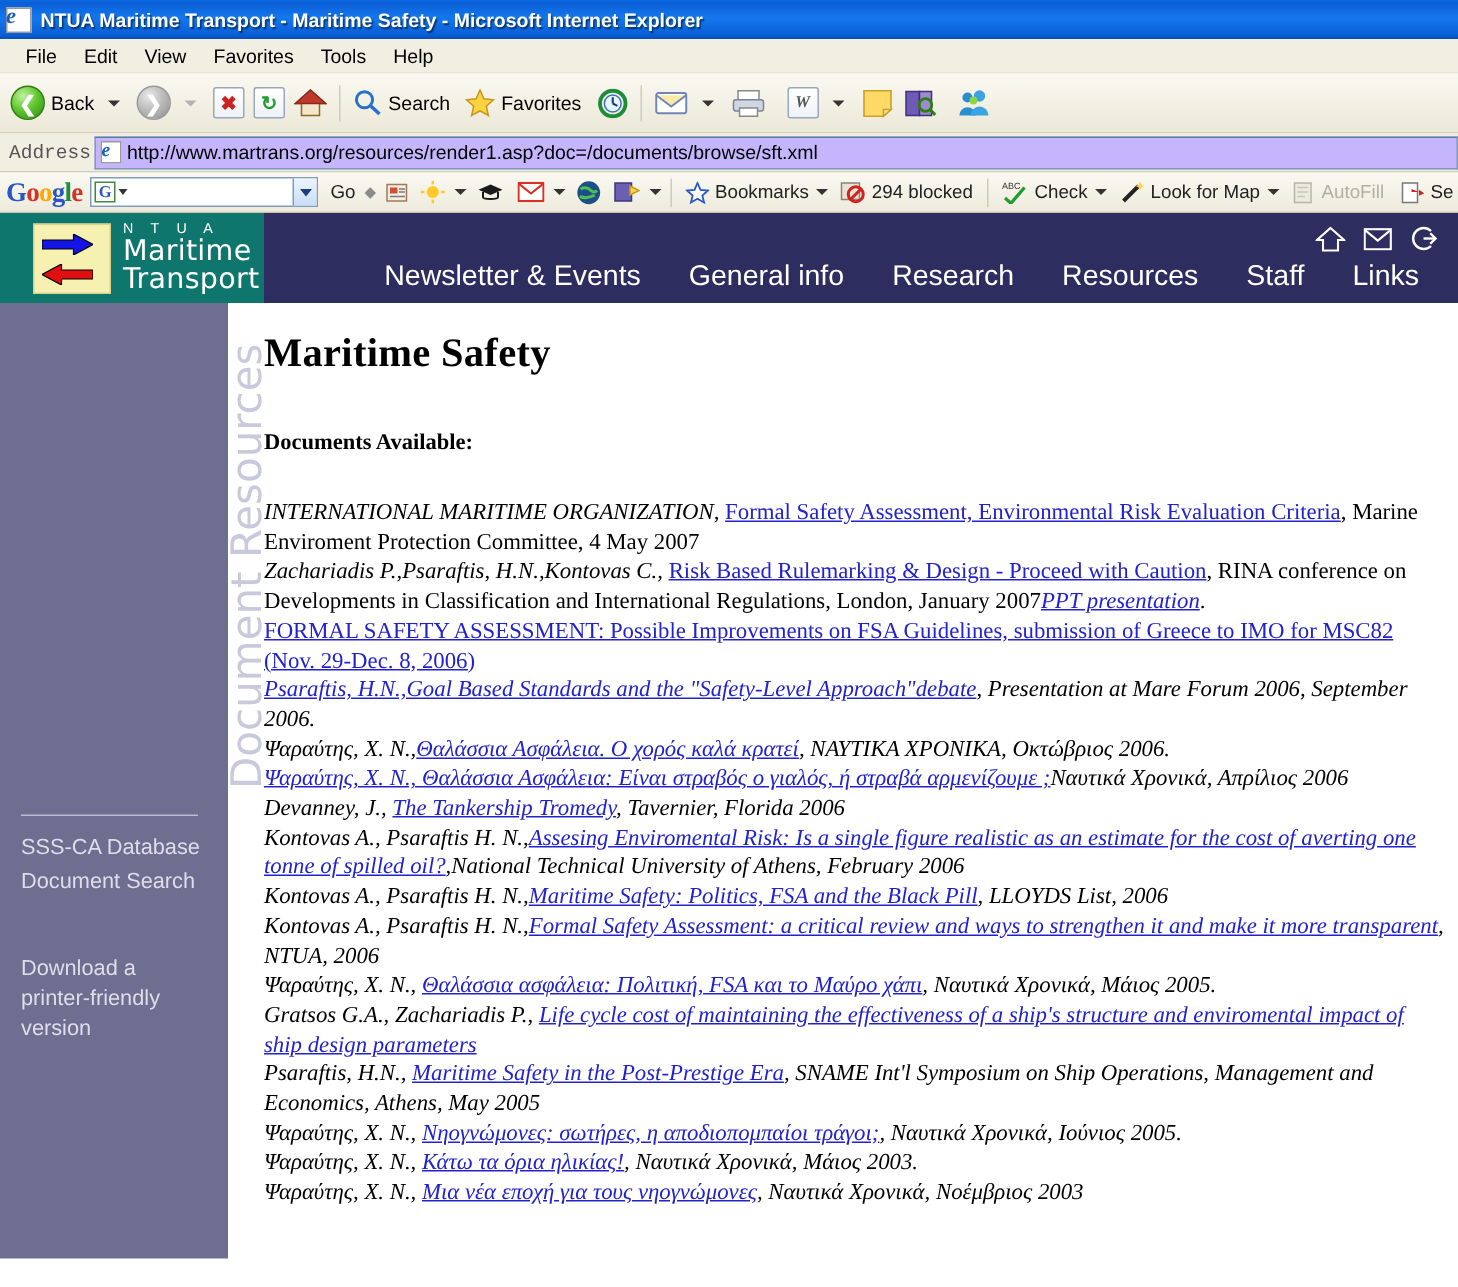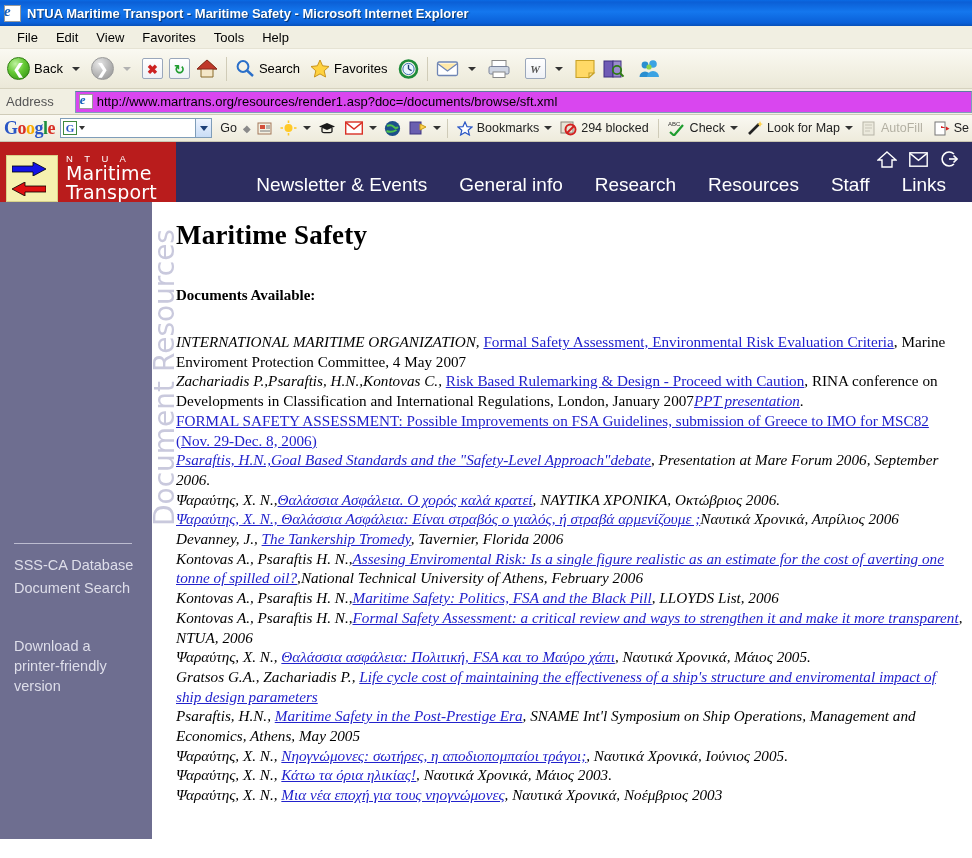--- a/index.html
+++ b/index.html
@@ -63,23 +63,23 @@
   .circ.grey  { background: radial-gradient(circle at 35% 28%, #e8e8e8 0%, #bdbdbd 45%, #8e8e8e 100%); border:1px solid #9a9a9a;}
   .arr { position:absolute; left:50%; top:50%; transform:translate(-50%,-50%); color:#fff; font-size:14px; line-height:1; font-weight:bold;}
   .sq { width:21px;height:21px;border:1px solid #9aa7bb; background:linear-gradient(#ffffff,#eef1f6); border-radius:2px; position:relative;}
   .sq .g { position:absolute; left:50%; top:50%; transform:translate(-50%,-50%); font-size:13px; font-weight:bold; line-height:1;}
 
   
   #addressbar {
     height: 26px; background:#f1efe2; display:flex; align-items:center;
     font-size:13px; color:#555; padding-left:6px; border-bottom:1px solid #cfcbb8;
   }
-  #addressbar .lab { margin-right:21px; color:#555; }
+  #addressbar .lab { margin-right:2px; color:#555;font-family:Liberation Mono, monospace; }
   #addressbar .field {
-    flex:1; height:22px; background:#d946ef; border:1px solid #7f9db9; border-top-color:#5b7ea0;
+    flex:1; height:22px; background:#c4b5fd; border:1px solid #7f9db9; border-top-color:#5b7ea0;
     display:flex; align-items:center; padding-left:3px; margin-right:0px;
   }
   #addressbar .pgico {
     width:14px;height:15px;background:#fff;border:1px solid #9a9a9a;position:relative;margin-right:4px;flex:0 0 auto;
   }
   #addressbar .pgico:before{content:"e";position:absolute;left:0;top:-3px;font-family:"Liberation Serif",serif;font-style:italic;font-weight:bold;font-size:13px;color:#1560bd;}
   #addressbar .url { color:#000; font-size:13px; white-space:nowrap; overflow:hidden; }
 
   
   #gbar {
@@ -99,21 +99,21 @@
   #gbar .gsearch .dropbtn{width:16px;height:18px;background:linear-gradient(#eef4ff,#c9ddf6);border-left:1px solid #7f9db9;display:flex;align-items:center;justify-content:center;}
   #gbar .gsearch .dropbtn i{width:0;height:0;border-left:4px solid transparent;border-right:4px solid transparent;border-top:5px solid #1c3f78;display:block;}
   #gbar .gi { display:flex;align-items:center; margin:0 3px; white-space:nowrap;}
   #gbar .gsep{width:1px;height:19px;background:#cfcbb8;margin:0 6px;}
 
   
   #site { position:relative; }
   #sitehead {
     height: 60px; background:#2d2d60; display:flex; align-items:stretch; position:relative;
   }
-  #logoblock { width:176px; background:#b91c1c; display:flex; align-items:flex-end; padding-left:6px; }
+  #logoblock { width:176px; background:#0f766e; display:flex; align-items:center; padding-left:22px; }
   #logoicon { width:52px;height:47px;background:#f6f1b0;border:1px solid #d8d28a; position:relative; flex:0 0 auto; }
   .arrowR{position:absolute;left:5px;top:6px;width:34px;height:14px;}
   .arrowL{position:absolute;left:5px;top:26px;width:34px;height:14px;}
   #logotext{ margin-left:8px; color:#ffffff; line-height:1;}
   #logotext .ntua{font-size:9.5px;letter-spacing:4.5px;font-weight:normal;display:block;margin-bottom:1px;}
   #logotext .mt{font-size:19px;letter-spacing:.2px;display:block;font-family:"DejaVu Sans", sans-serif;}
   #sitenav { flex:1; display:flex; align-items:flex-end; justify-content:flex-end; padding-right:10px; padding-bottom:6px; }
   #sitenav a{ color:#fff;font-size:19px;text-decoration:none;padding:0 16px; white-space:nowrap;}
   #siteicons{position:absolute;right:14px;top:8px;display:flex;gap:12px;align-items:center;}
   #siteicons .si{color:#fff;}

